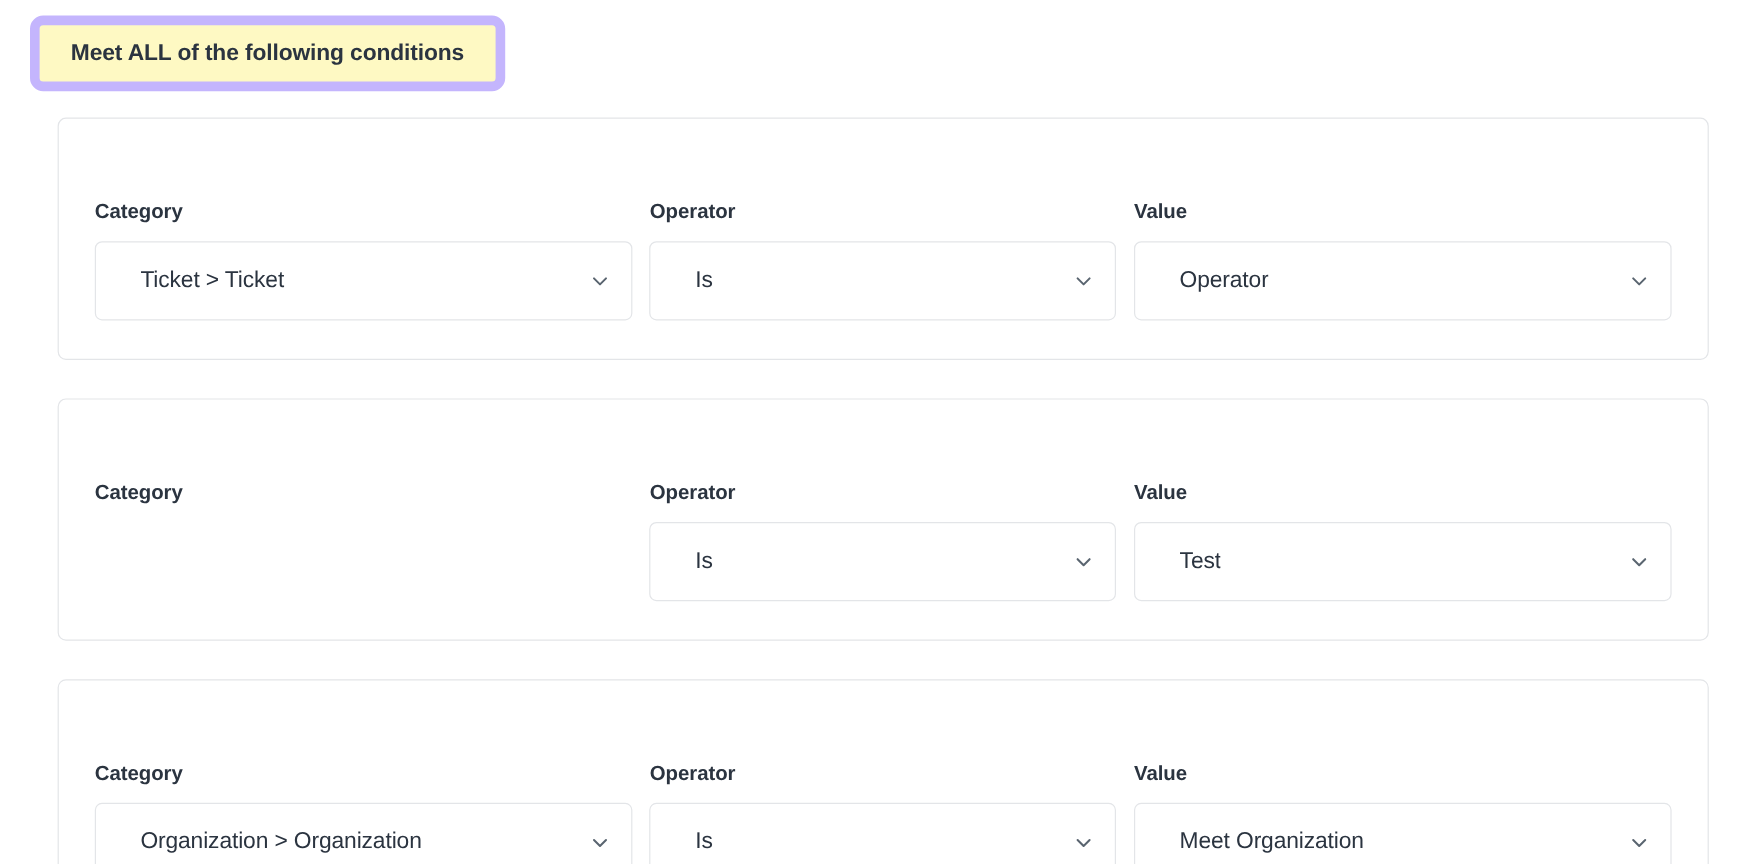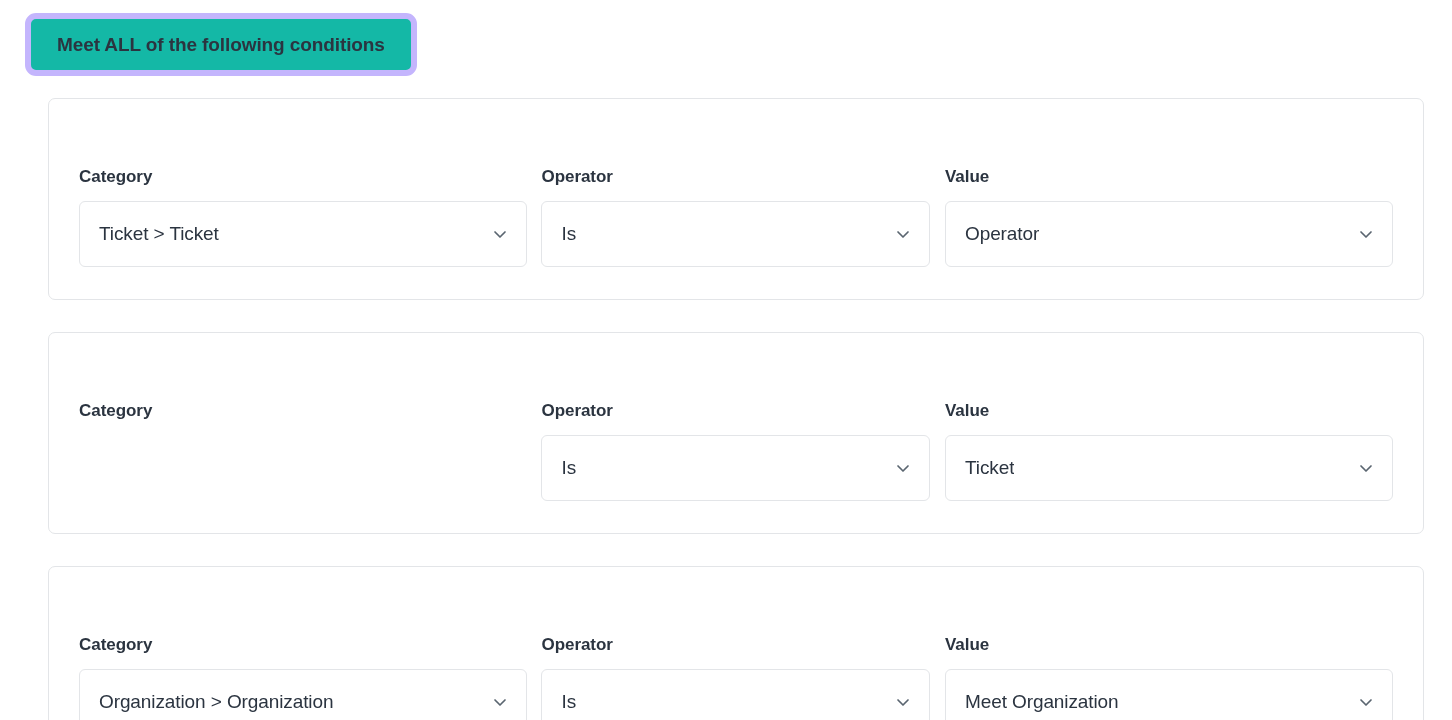--- a/index.html
+++ b/index.html
@@ -28,23 +28,23 @@
     position: absolute;
     left: 25px;
     top: 13px;
   }
   .header-pill {
     display: inline-flex;
     align-items: center;
     box-sizing: border-box;
     height: 63px;
     padding: 0 26px;
-    border: 6px solid #c4b5fd;
+    border: 8px solid #c4b5fd;
     border-radius: 11px;
-    background: #14b8a6;
+    background: #fef9c3;
   }
   .header-pill-label {
     font-size: 19px;
     font-weight: bold;
     color: #2b3440;
     letter-spacing: -0.1px;
     white-space: nowrap;
   }
 
   
@@ -92,21 +92,21 @@
 
   .select {
     position: relative;
     box-sizing: border-box;
     height: 66px;
     background: #ffffff;
     border: 1px solid #e3e5e8;
     border-radius: 6px;
     display: flex;
     align-items: center;
-    padding: 0 44px 0 19px;
+    padding: 0 44px 0 37px;
     cursor: pointer;
   }
   .select-category { width: 448px; }
   .select-operator { width: 389px; }
   .select-value    { width: 448px; }
 
   .select-value-text {
     font-size: 19px;
     font-weight: normal;
     color: #2b3440;
@@ -202,21 +202,21 @@
               <svg viewBox="0 0 18 18" aria-hidden="true">
                 <path d="M4 7 L9 12 L14 7" fill="none" stroke="#5a6570" stroke-width="1.7" stroke-linecap="round" stroke-linejoin="round"></path>
               </svg>
             </span>
           </div>
         </div>
 
         <div class="field field-value">
           <span class="field-label">Value</span>
           <div class="select select-value">
-            <span class="select-value-text">Ticket</span>
+            <span class="select-value-text">Test</span>
             <span class="chevron-icon">
               <svg viewBox="0 0 18 18" aria-hidden="true">
                 <path d="M4 7 L9 12 L14 7" fill="none" stroke="#5a6570" stroke-width="1.7" stroke-linecap="round" stroke-linejoin="round"></path>
               </svg>
             </span>
           </div>
         </div>
 
       </div>
     </div>

